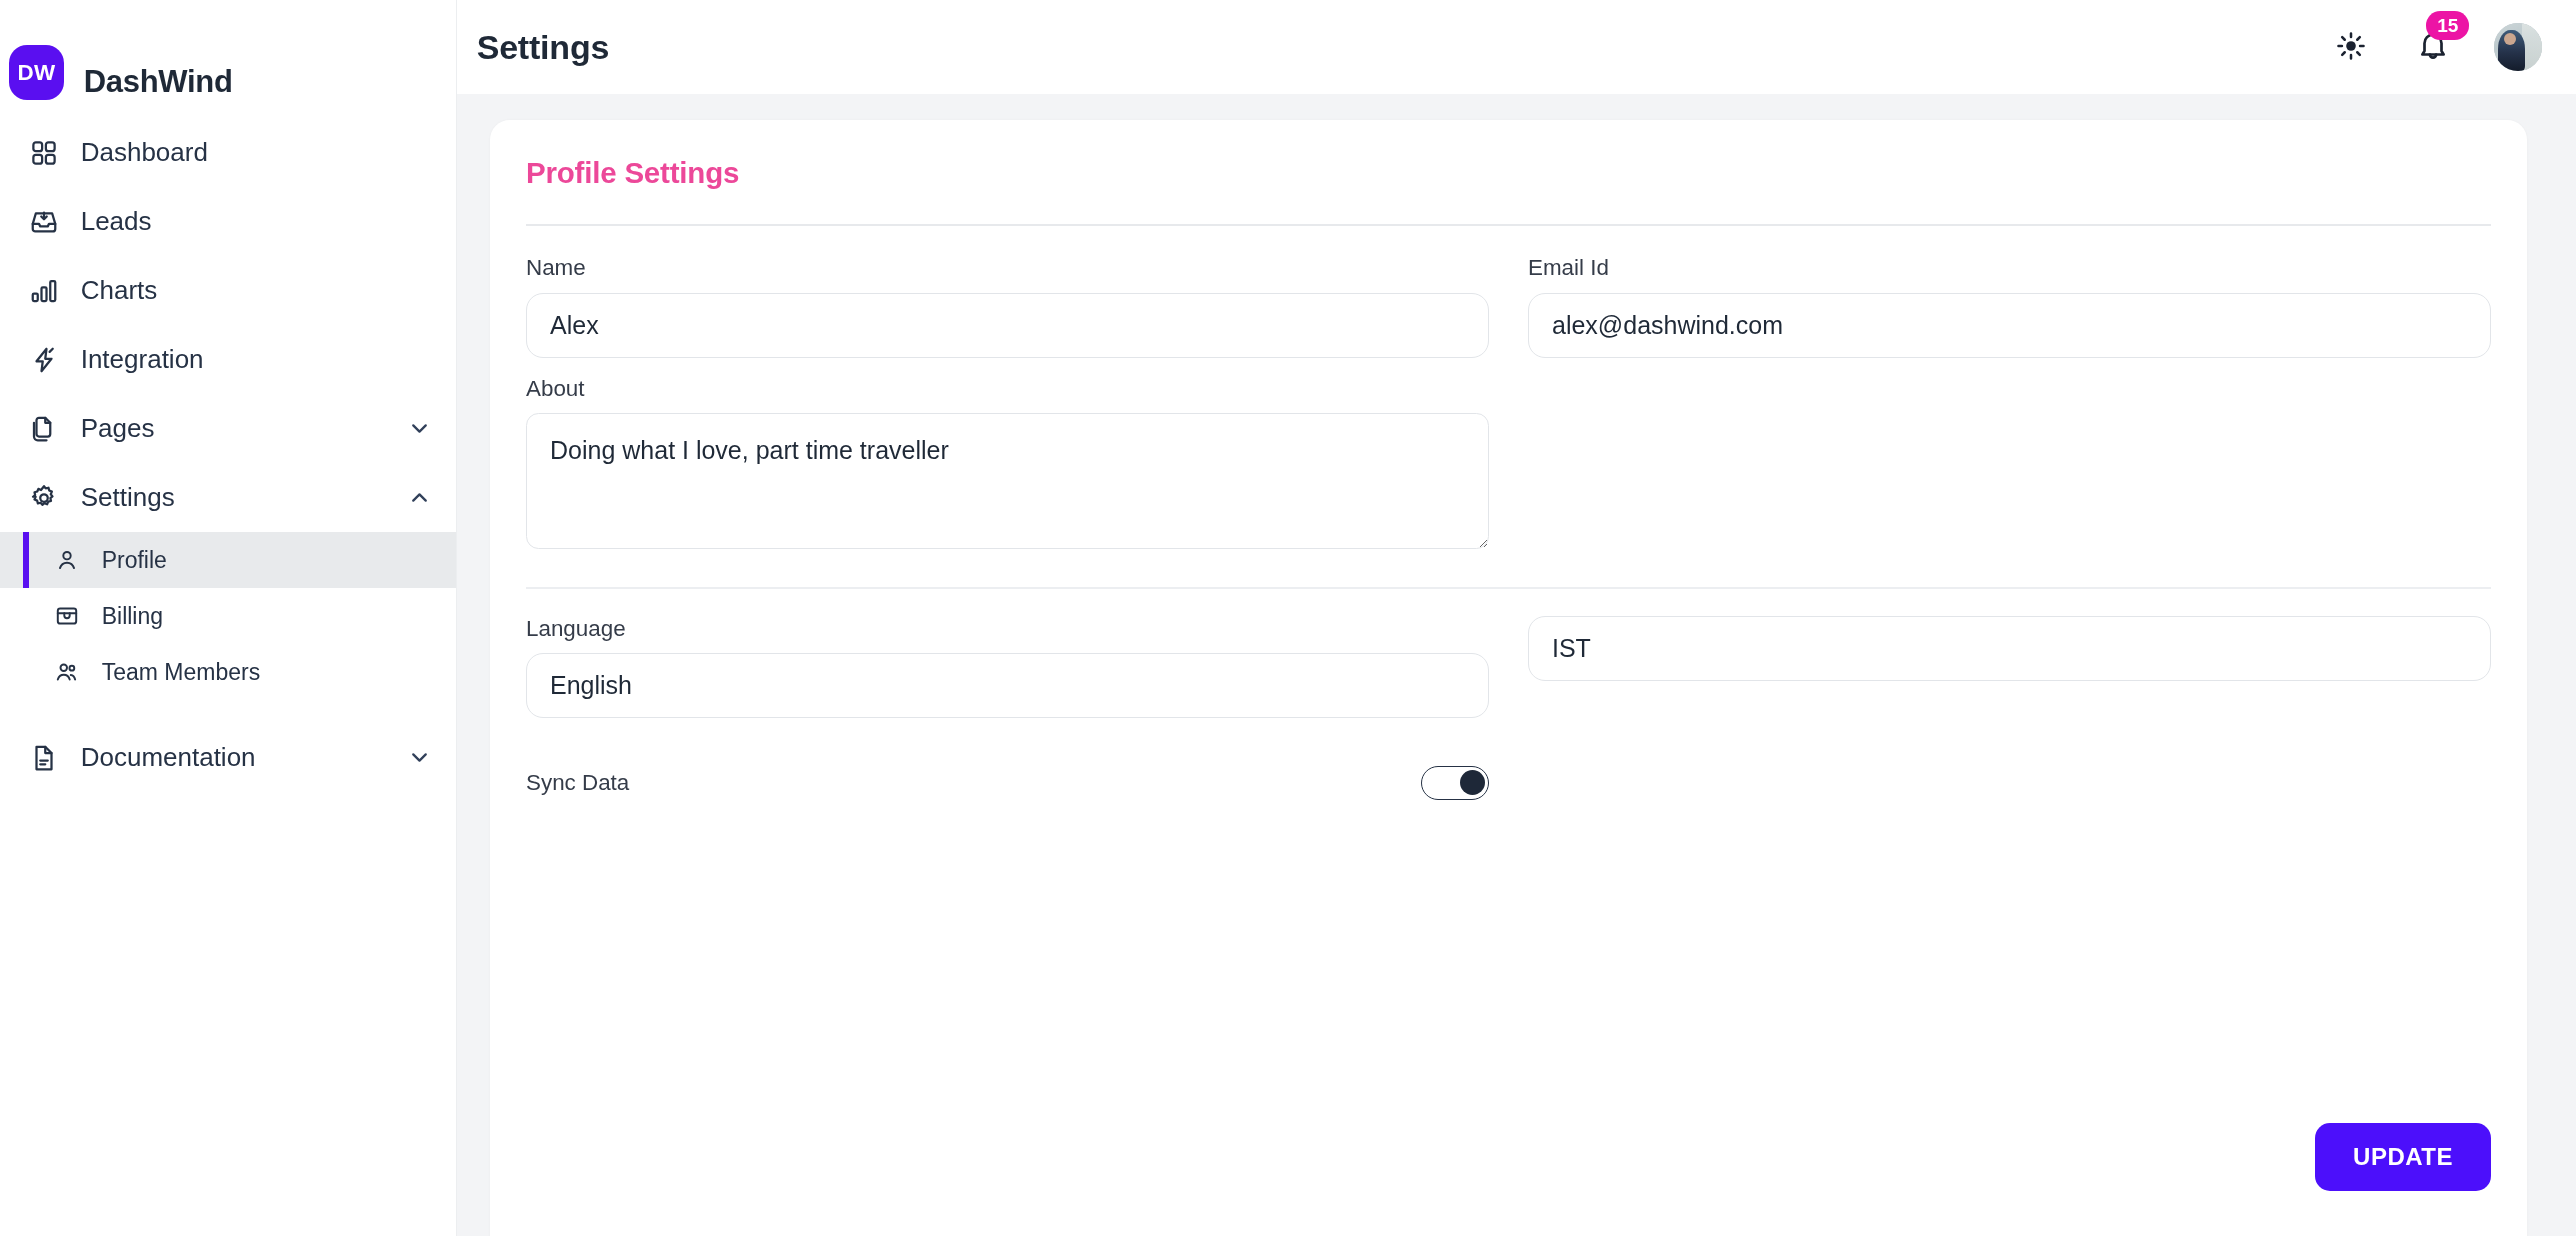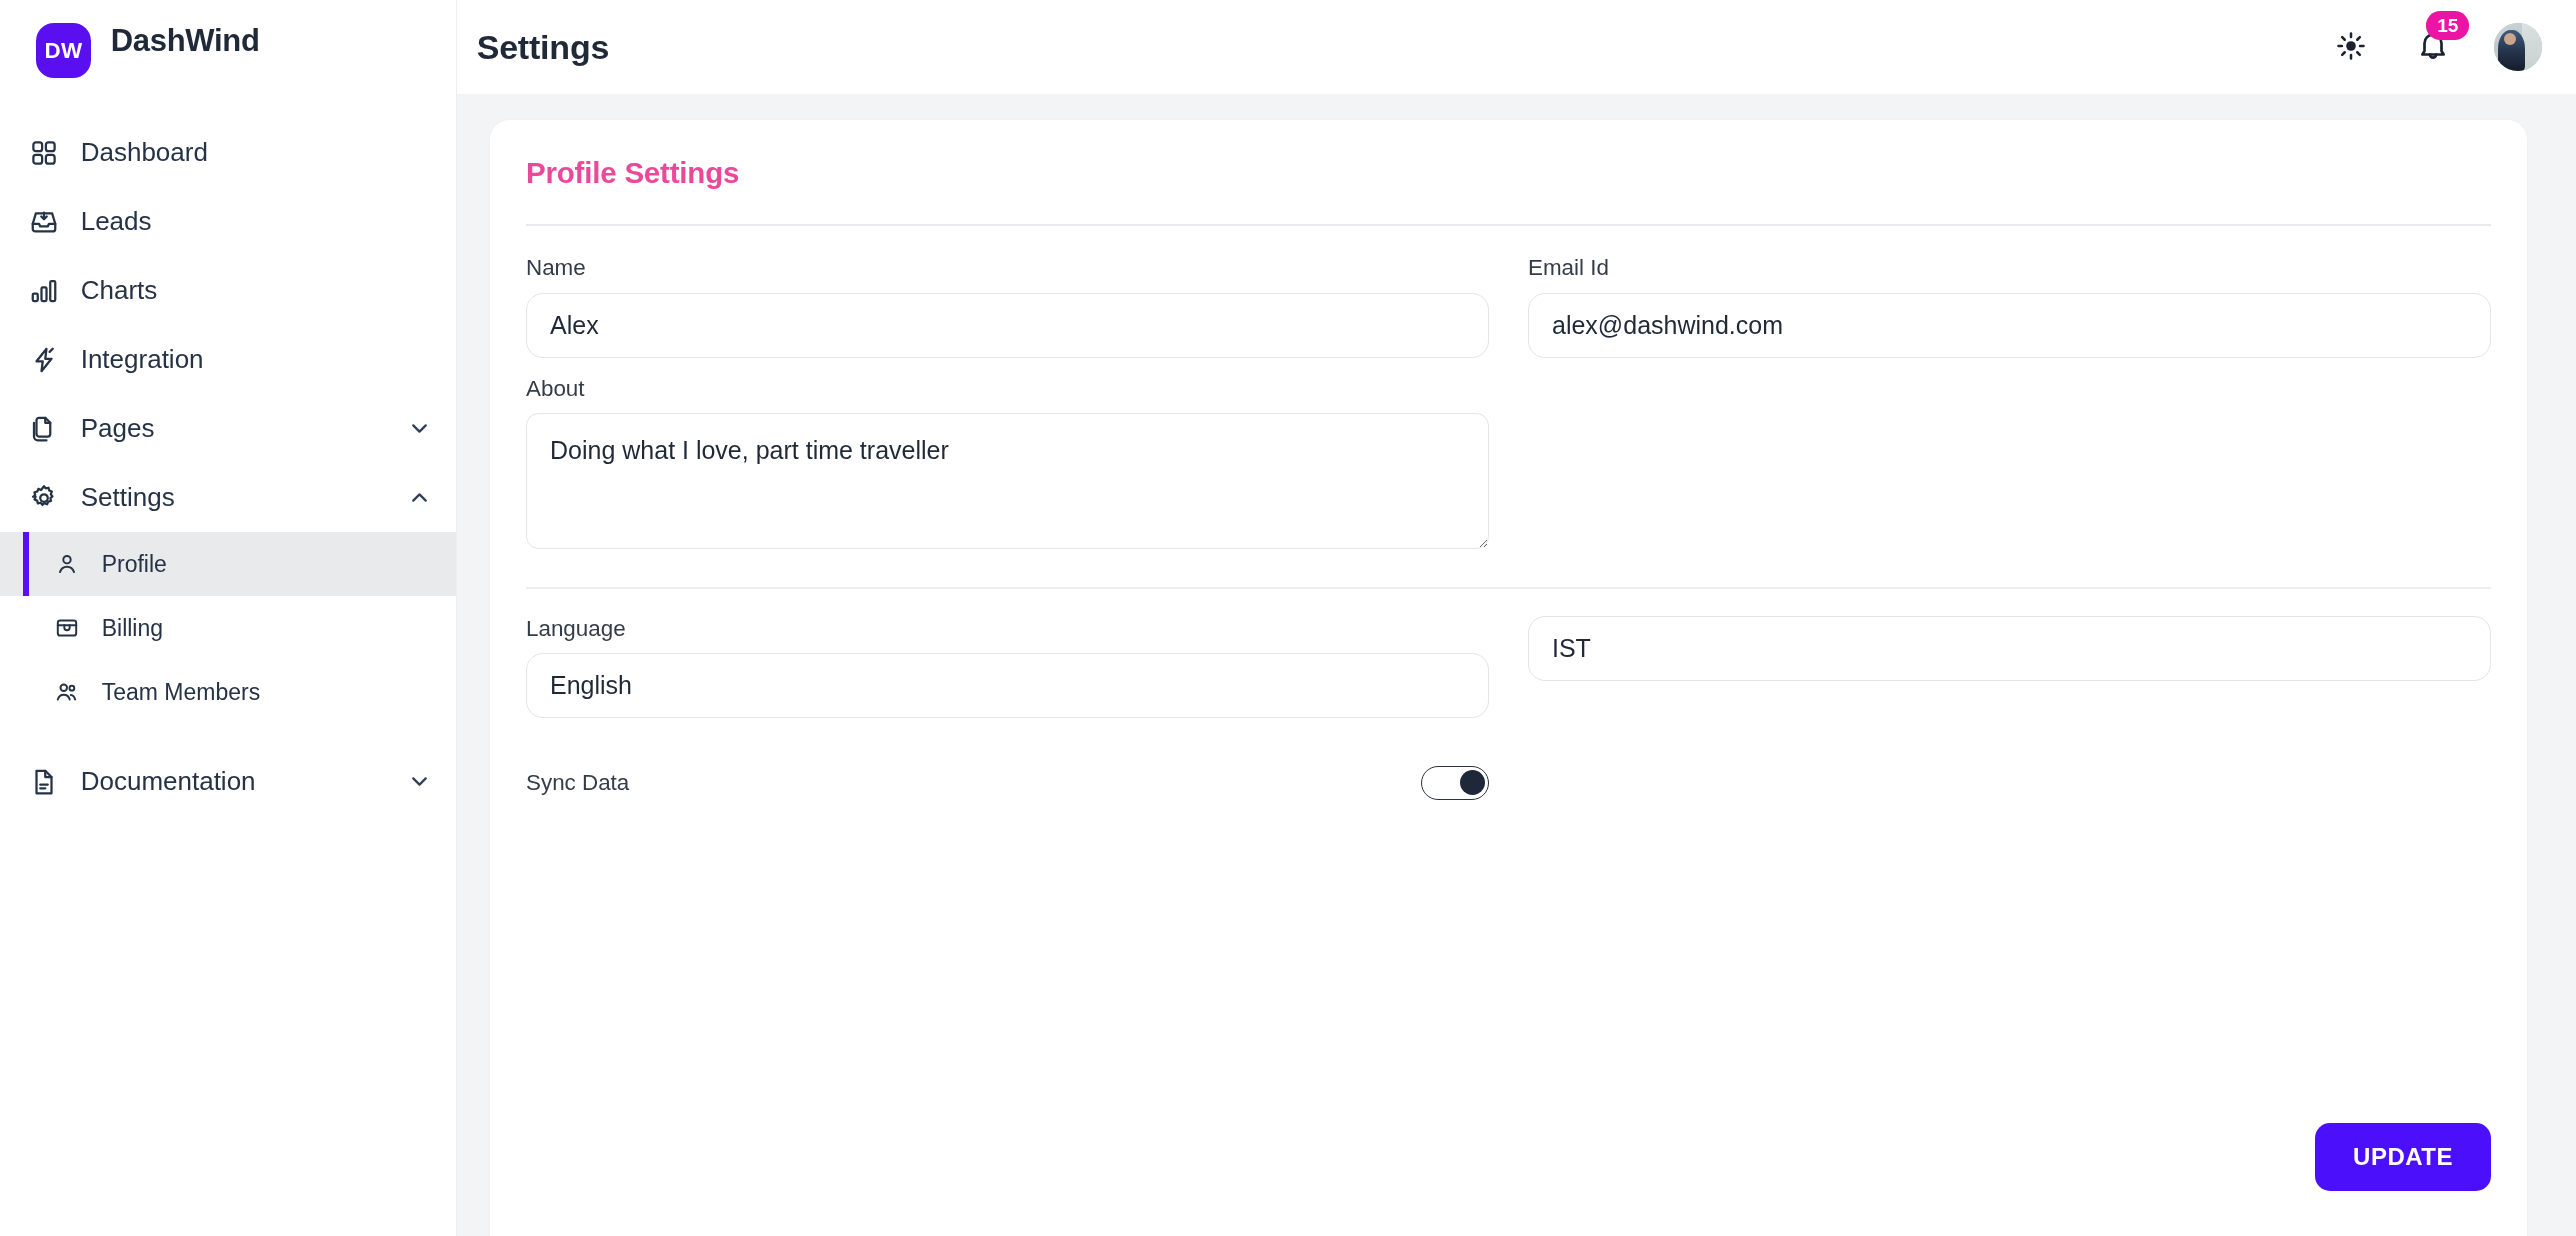--- a/index.html
+++ b/index.html
@@ -25,23 +25,23 @@
     height: 1236px;
     background: #ffffff;
     border-right: 1.8px solid #eceef0;
     flex: 0 0 457px;
     position: relative;
     z-index: 5;
   }
 
   .brand {
     display: flex;
-    align-items: flex-start;
+    align-items: flex-end;
     gap: 19.7px;
-    padding: 23px 0 0 36px;
+    padding: 23px 0 0 9px;
     height: 100px;
   }
   .brand-badge {
     width: 55px;
     height: 55px;
     border-radius: 18px;
     background: #5a0ff0;
     color: #ffffff;
     font-size: 22.4px;
     font-weight: 700;
@@ -95,21 +95,21 @@
     align-items: center;
     justify-content: center;
     color: #31405a;
   }
 
   
   .sub-item {
     position: relative;
     display: flex;
     align-items: center;
-    height: 64px;
+    height: 56px;
     padding-left: 52px;
     cursor: pointer;
   }
   .sub-item.active { background: #e8eaec; }
   .sub-item.active::before {
     content: "";
     position: absolute;
     left: 23px;
     top: 0;
     bottom: 0;

